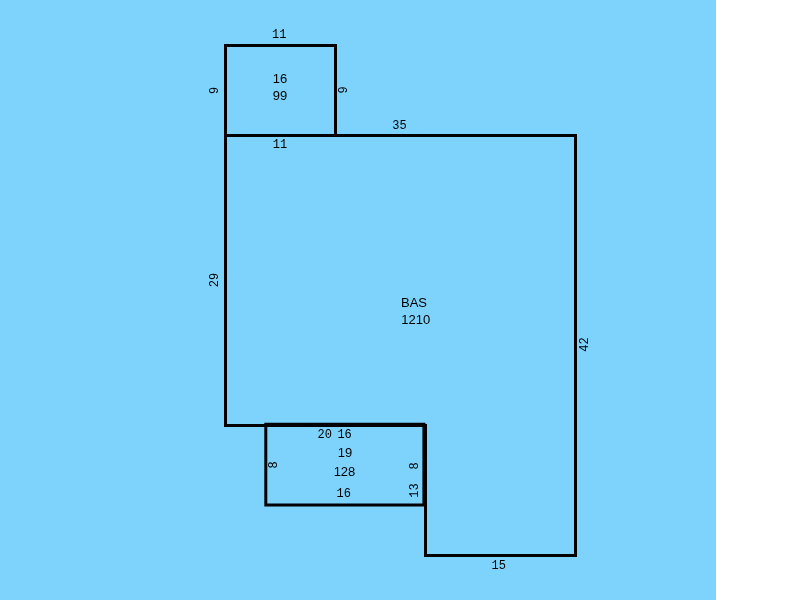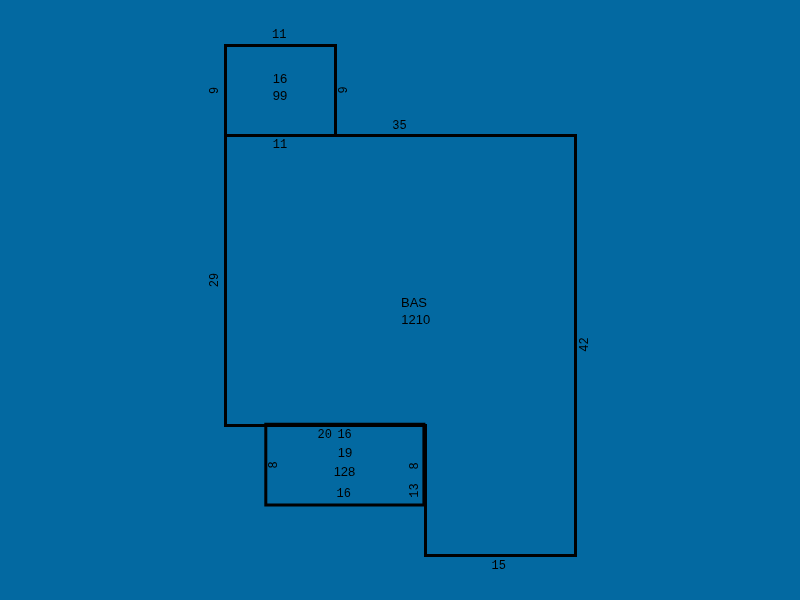--- a/index.html
+++ b/index.html
@@ -1,16 +1,16 @@
 <!DOCTYPE html>
 <html><head>
 <meta charset="utf-8">
 <style>
   html,body{margin:0;padding:0;background:#ffffff;}
-  .page{width:800px;height:600px;position:relative;overflow:hidden;background:#0369a1;}
+  .page{width:716px;height:600px;position:relative;overflow:hidden;background:#7dd3fc;}
   svg{position:absolute;top:0;left:0;}
   text{font-family:"Liberation Sans",sans-serif;fill:#000000;}
   .dim{font-family:"Liberation Mono",monospace;font-size:12px;letter-spacing:0;}
   .area{font-size:13px;}
 </style>
 </head>
 <body>
 
 <div class="page">
 <svg width="800" height="600" viewBox="0 0 800 600">

